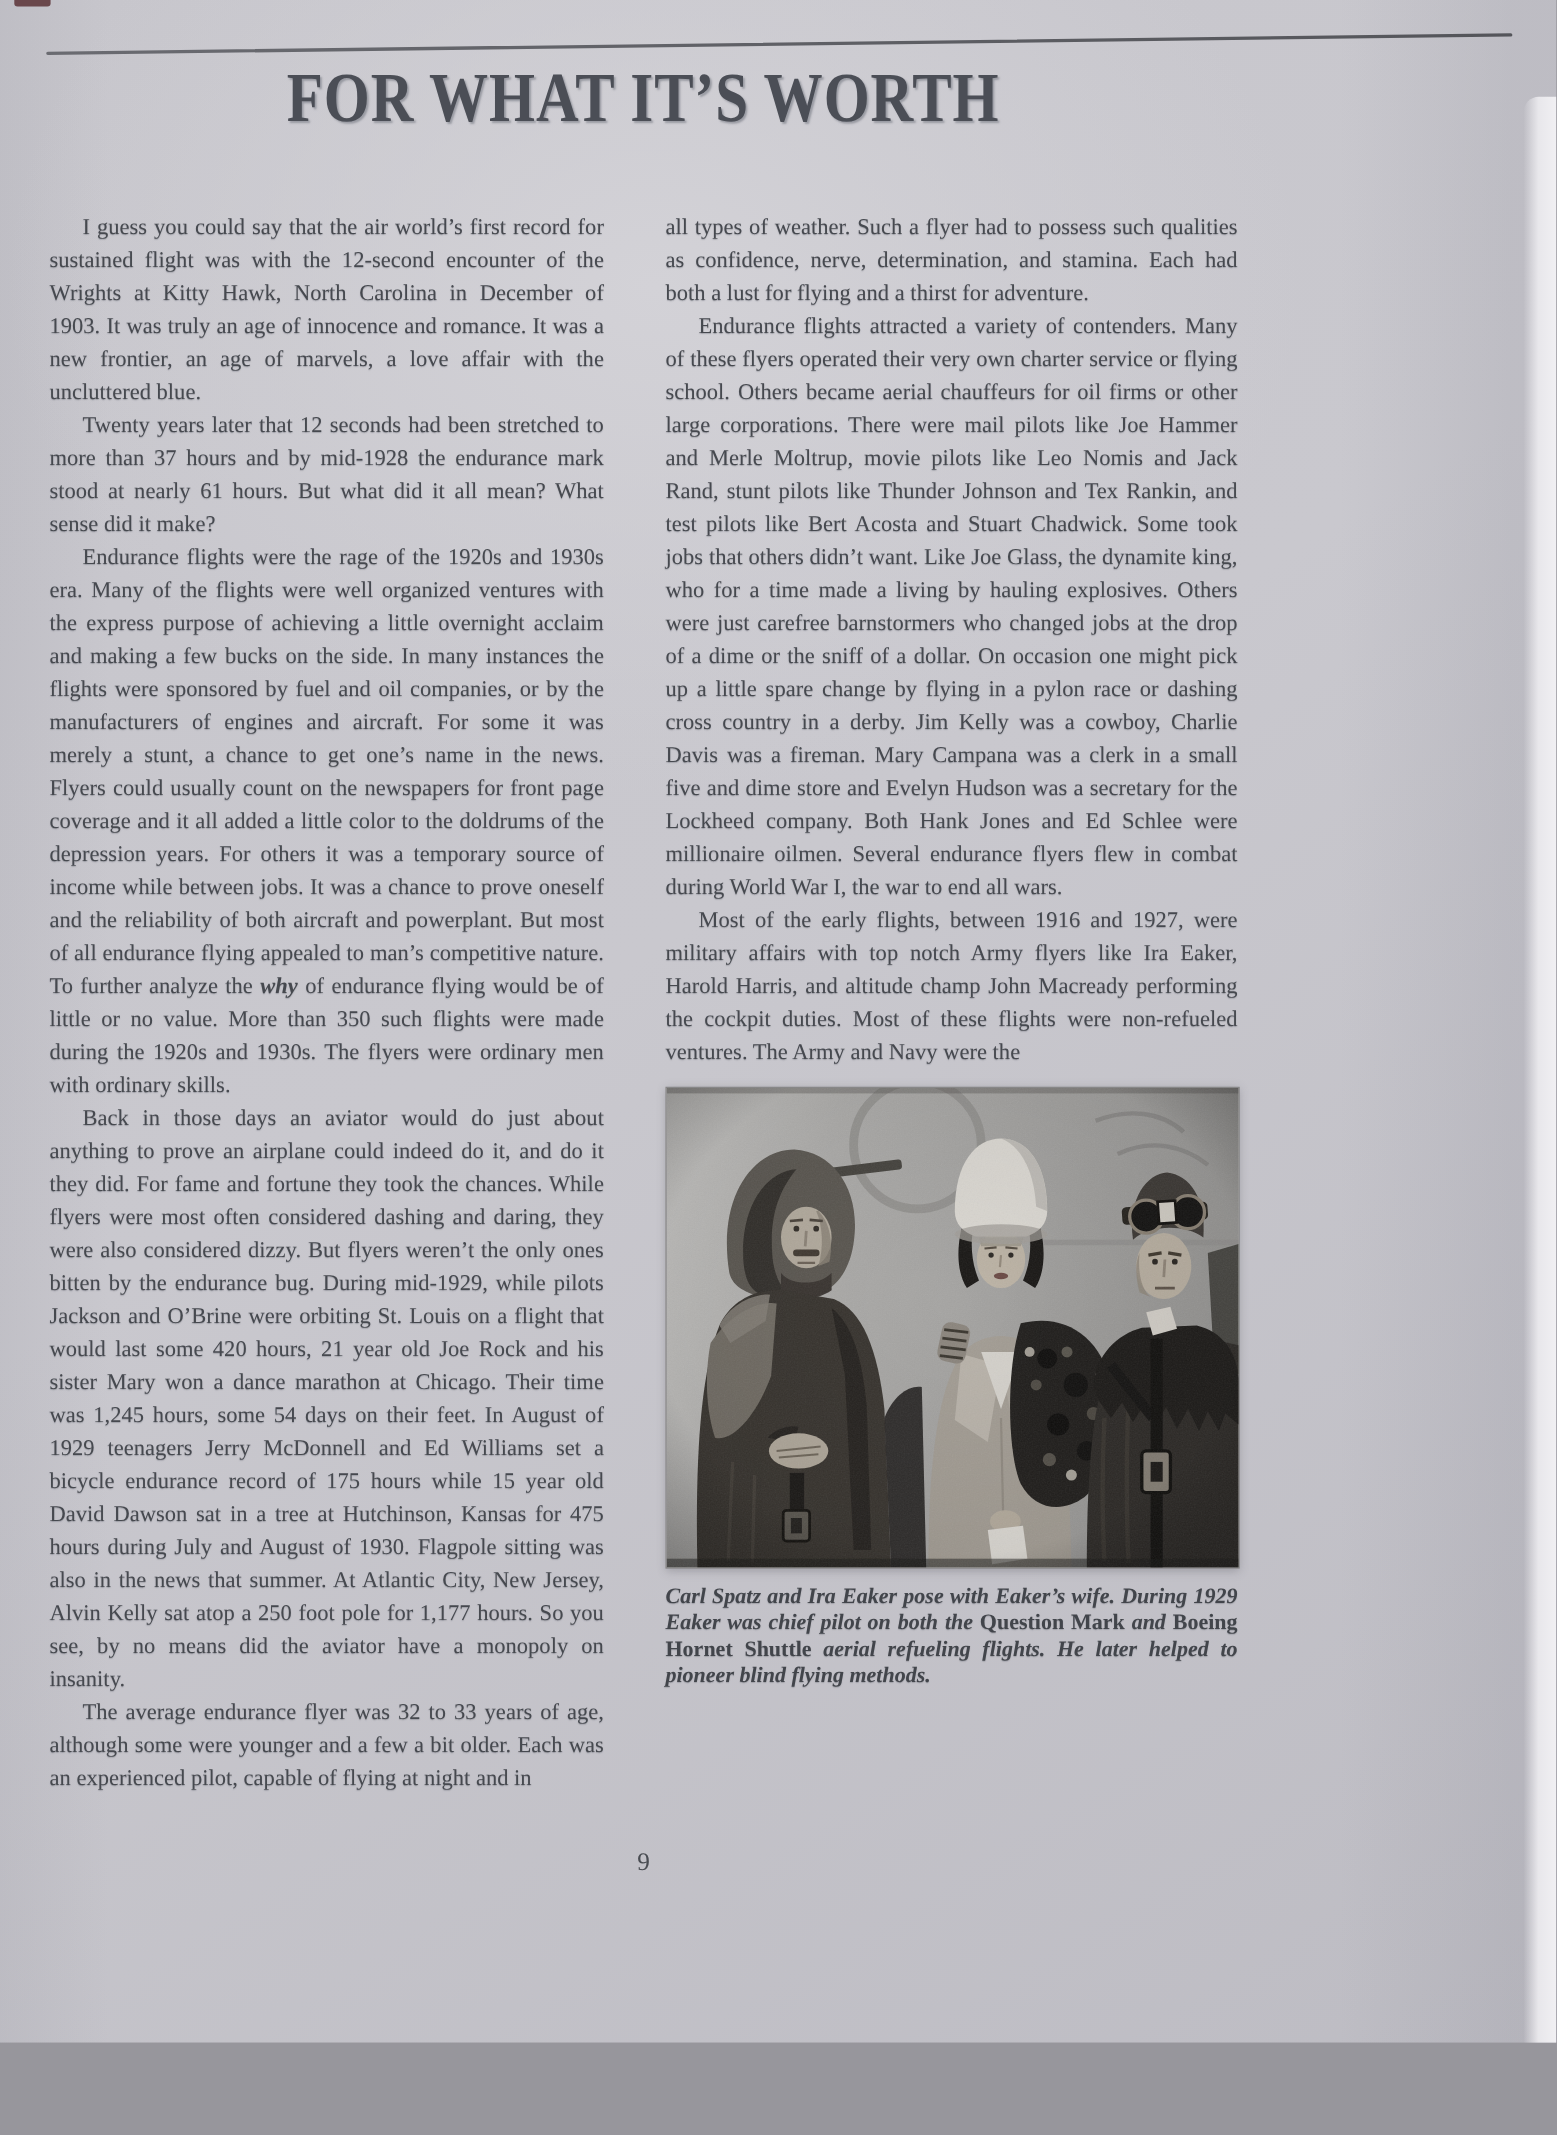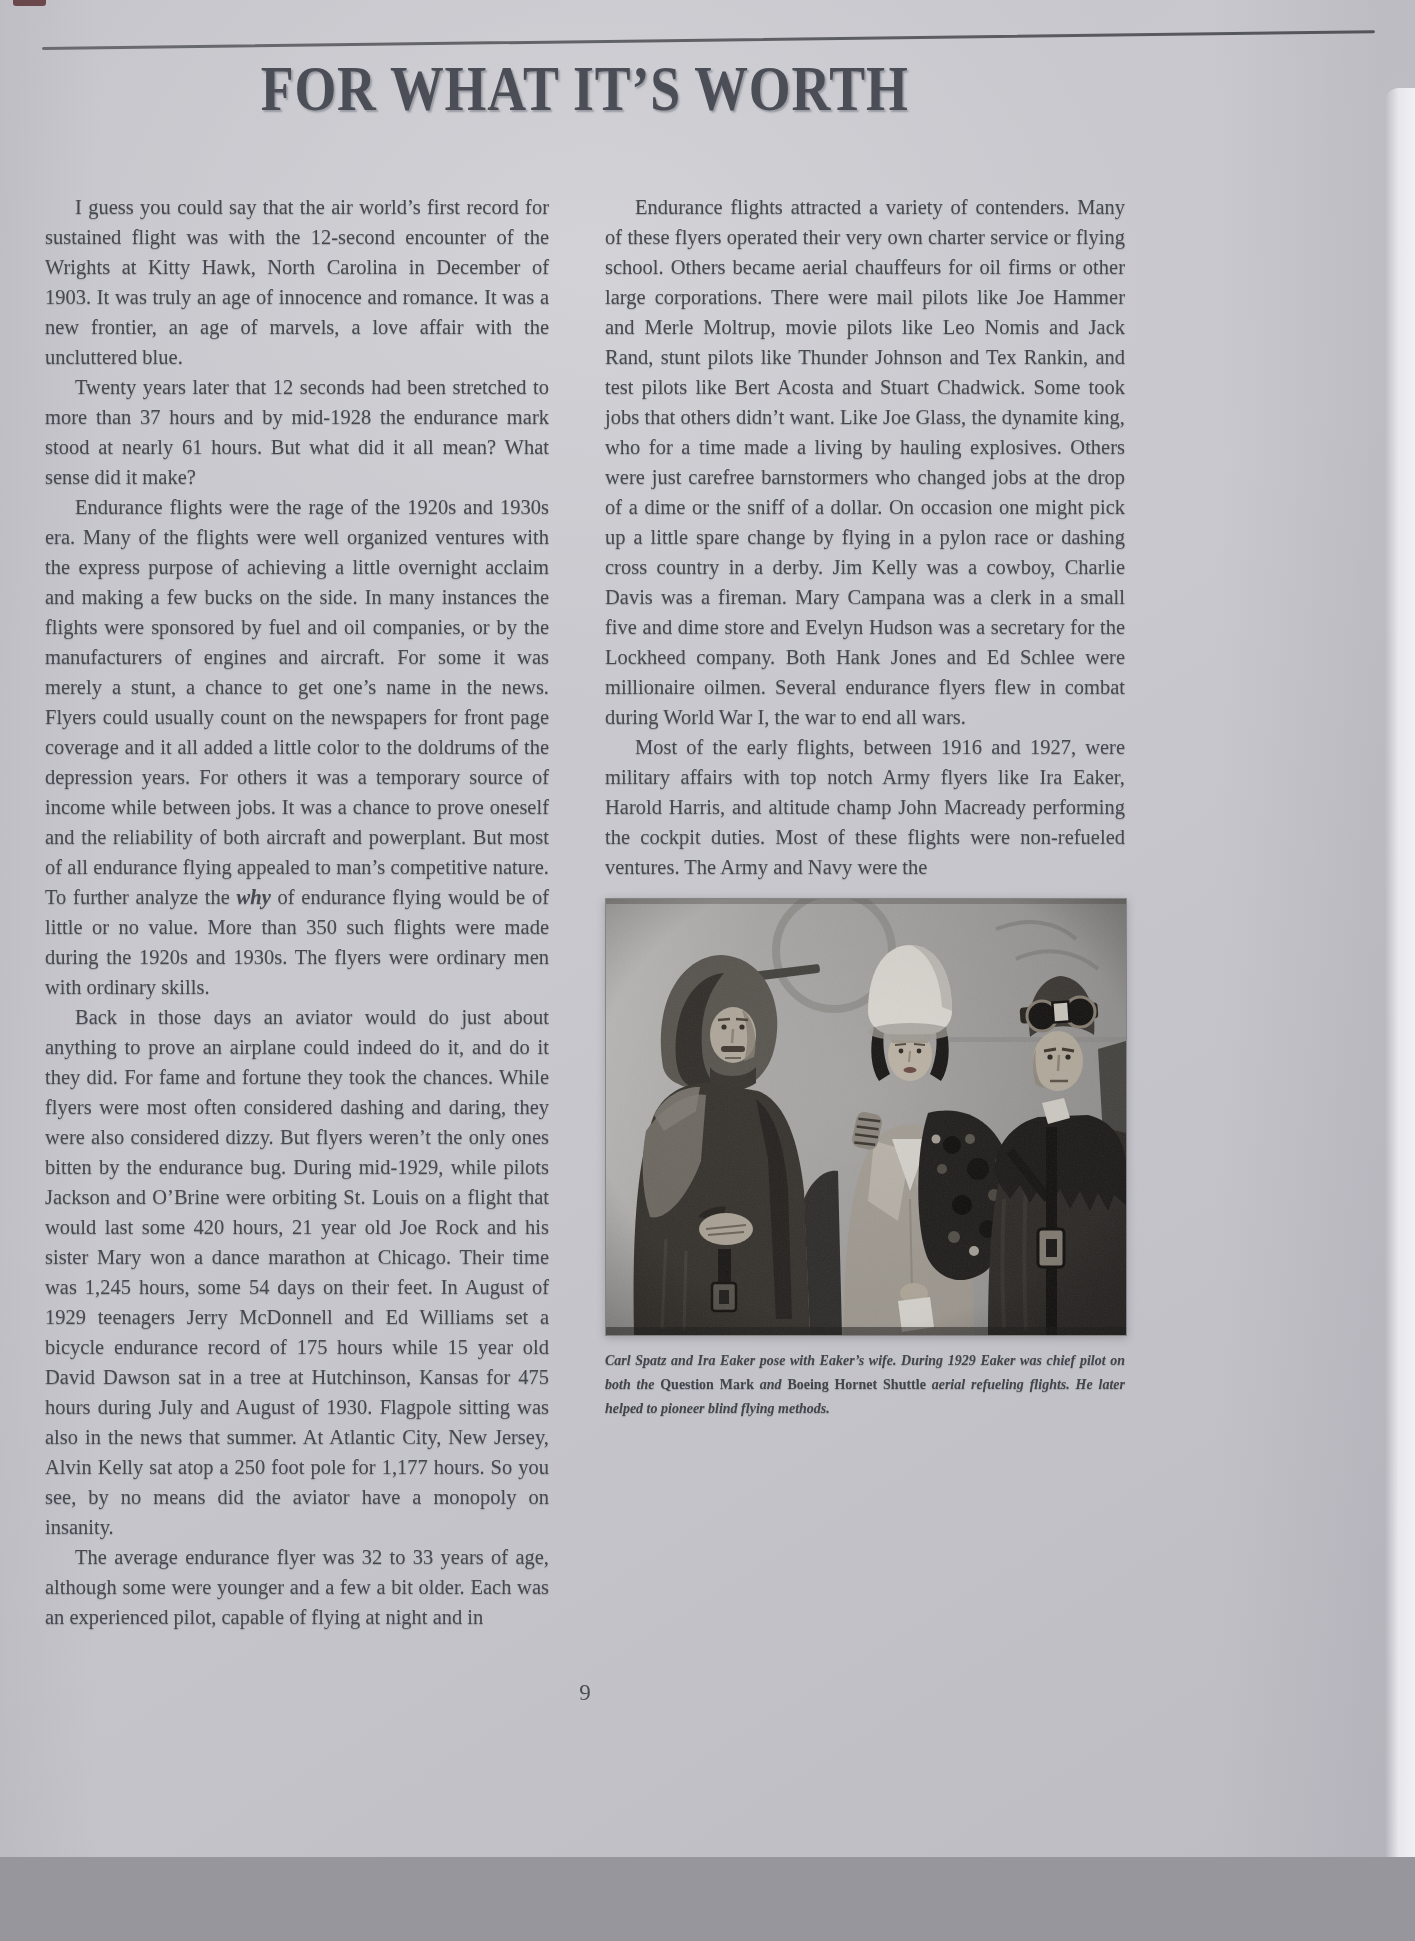--- a/index.html
+++ b/index.html
@@ -36,21 +36,21 @@
   .col p.cont { text-indent:0; }
   .ital { font-style:italic;font-weight:bold; }
   figure.photo-block { margin:16px 0 0 0; }
   svg.photo {
     display:block; width:520px; height:436px;
     border:1px solid rgba(70,70,76,0.35);
     box-shadow:0 2px 8px rgba(85,86,95,0.35);
     background:#a7a6a4;
   }
   figcaption {
-    margin-top:13px; font-size:14px; line-height:24px;
+    margin-top:13px; font-size:20px; line-height:24px;
     font-style:italic; font-weight:bold; text-align:justify; color:#42454b;
     text-shadow:0 1px 1px rgba(118,120,129,0.45);
   }
   figcaption .rm { font-style:normal; }
   .page-number {
     position:absolute; top:1680px; left:45px; width:1080px;
     text-align:center; font-size:23px; color:#494c52;
   }
   .page-edge {
     position:absolute; top:88px; right:0; width:30px; height:1812px;
@@ -72,20 +72,21 @@
 
     <div class="col">
       <p>I guess you could say that the air world’s first record for sustained flight was with the 12-second encounter of the Wrights at Kitty Hawk, North Carolina in December of 1903. It was truly an age of innocence and romance. It was a new frontier, an age of marvels, a love affair with the uncluttered blue.</p>
       <p>Twenty years later that 12 seconds had been stretched to more than 37 hours and by mid-1928 the endurance mark stood at nearly 61 hours. But what did it all mean? What sense did it make?</p>
       <p><span>Endurance flights were the rage of the 1920s and 1930s era. Many of the flights were well organized ventures with the express purpose of achieving a little overnight acclaim and making a few bucks on the side. In many instances the flights were sponsored by fuel and oil companies, or by the manufacturers of engines and aircraft. For some it was merely a stunt, a chance to get one’s name in the news. Flyers could usually count on the newspapers for front page coverage and it all added a little color to the doldrums of the depression years. For others it was a temporary source of income while between jobs. It was a chance to prove oneself and the reliability of both aircraft and powerplant. But most of all endurance flying appealed to man’s competitive nature. To further analyze the </span><span class="ital">why</span><span> of endurance flying would be of little or no value. More than 350 such flights were made during the 1920s and 1930s. The flyers were ordinary men with ordinary skills.</span></p>
       <p>Back in those days an aviator would do just about anything to prove an airplane could indeed do it, and do it they did. For fame and fortune they took the chances. While flyers were most often considered dashing and daring, they were also considered dizzy. But flyers weren’t the only ones bitten by the endurance bug. During mid-1929, while pilots Jackson and O’Brine were orbiting St. Louis on a flight that would last some 420 hours, 21 year old Joe Rock and his sister Mary won a dance marathon at Chicago. Their time was 1,245 hours, some 54 days on their feet. In August of 1929 teenagers Jerry McDonnell and Ed Williams set a bicycle endurance record of 175 hours while 15 year old David Dawson sat in a tree at Hutchinson, Kansas for 475 hours during July and August of 1930. Flagpole sitting was also in the news that summer. At Atlantic City, New Jersey, Alvin Kelly sat atop a 250 foot pole for 1,177 hours. So you see, by no means did the aviator have a monopoly on insanity.</p>
       <p>The average endurance flyer was 32 to 33 years of age, although some were younger and a few a bit older. Each was an experienced pilot, capable of flying at night and in</p>
     </div>
 
     <div class="col">
+      <p class="cont">all types of weather. Such a flyer had to possess such qualities as confidence, nerve, determination, and stamina. Each had both a lust for flying and a thirst for adventure.</p>
       <p>Endurance flights attracted a variety of contenders. Many of these flyers operated their very own charter service or flying school. Others became aerial chauffeurs for oil firms or other large corporations. There were mail pilots like Joe Hammer and Merle Moltrup, movie pilots like Leo Nomis and Jack Rand, stunt pilots like Thunder Johnson and Tex Rankin, and test pilots like Bert Acosta and Stuart Chadwick. Some took jobs that others didn’t want. Like Joe Glass, the dynamite king, who for a time made a living by hauling explosives. Others were just carefree barnstormers who changed jobs at the drop of a dime or the sniff of a dollar. On occasion one might pick up a little spare change by flying in a pylon race or dashing cross country in a derby. Jim Kelly was a cowboy, Charlie Davis was a fireman. Mary Campana was a clerk in a small five and dime store and Evelyn Hudson was a secretary for the Lockheed company. Both Hank Jones and Ed Schlee were millionaire oilmen. Several endurance flyers flew in combat during World War I, the war to end all wars.</p>
       <p>Most of the early flights, between 1916 and 1927, were military affairs with top notch Army flyers like Ira Eaker, Harold Harris, and altitude champ John Macready performing the cockpit duties. Most of these flights were non-refueled ventures. The Army and Navy were the</p>
 
       <figure class="photo-block">
         <svg class="photo" viewBox="0 0 520 436" xmlns="http://www.w3.org/2000/svg" role="img">
           <defs>
             <linearGradient id="bgG" x1="0" y1="0" x2="1" y2="0.15">
               <stop offset="0" stop-color="#c2c1bf"></stop>
               <stop offset="0.3" stop-color="#adacaa"></stop>
               <stop offset="0.7" stop-color="#a09f9d"></stop>

